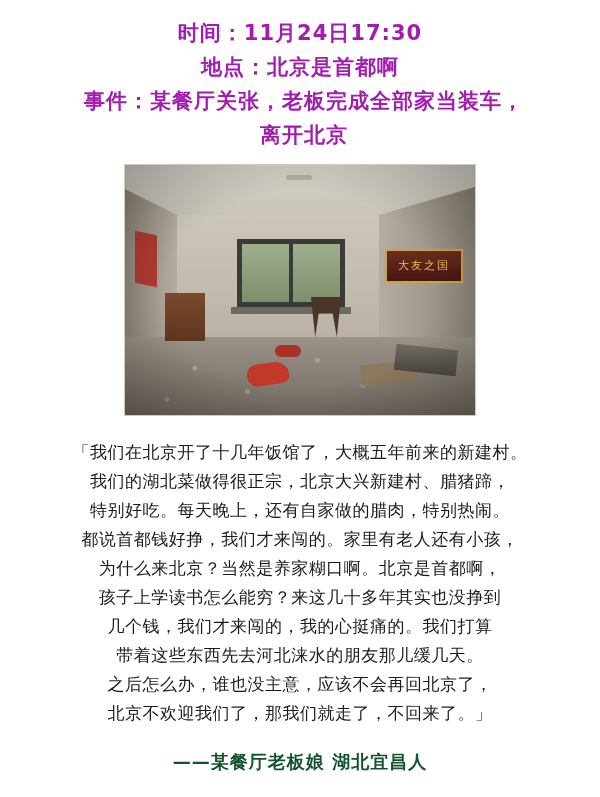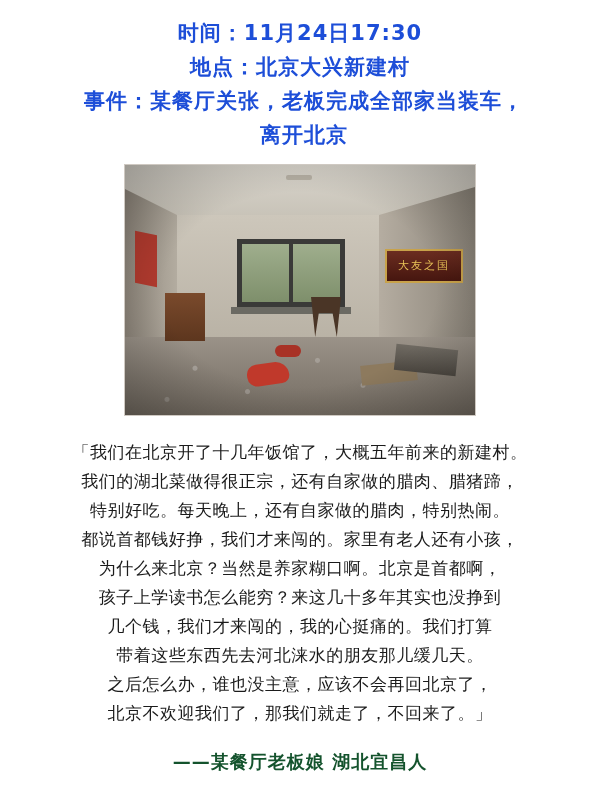--- a/index.html
+++ b/index.html
@@ -23,21 +23,21 @@
   }
   .header {
     padding-top: 16px;
     text-align: center;
   }
   .header-line {
     font-weight: bold;
     font-size: 21px;
     line-height: 34px;
     letter-spacing: 1px;
-    color: #1d4ed8;
+    color: #a21caf;
     text-align: center;
   }
   .header-line.event {
     padding-left: 18px;
     padding-right: 10px;
     text-align: center;
   }
   .photo-wrap {
     margin: 12px auto 0 auto;
     width: 352px;
@@ -221,21 +221,21 @@
     color: #14532d;
   }
 </style>
 </head>
 <body>
 
 <div class="page">
 
   <div class="header">
     <div class="header-line">时间：11月24日17:30</div>
-    <div class="header-line">地点：北京大兴新建村</div>
+    <div class="header-line">地点：北京是首都啊</div>
     <div class="header-line event">事件：某餐厅关张，老板完成全部家当装车，</div>
     <div class="header-line event">离开北京</div>
   </div>
 
   <div class="photo-wrap">
     <div class="photo">
       <div class="ph-ceiling"></div>
       <div class="ph-wall-back"></div>
       <div class="ph-wall-left"></div>
       <div class="ph-wall-right"></div>
@@ -249,21 +249,21 @@
       <div class="ph-redbag"></div>
       <div class="ph-redcloth"></div>
       <div class="ph-box"></div>
       <div class="ph-mat"></div>
       <div class="ph-vignette"></div>
     </div>
   </div>
 
   <div class="quote">
     <p>「我们在北京开了十几年饭馆了，大概五年前来的新建村。</p>
-    <p>我们的湖北菜做得很正宗，还有自家做的腊肉、腊猪蹄，</p>
+    <p>我们的湖北菜做得很正宗，北京大兴新建村、腊猪蹄，</p>
     <p>特别好吃。每天晚上，还有自家做的腊肉，特别热闹。</p>
     <p>都说首都钱好挣，我们才来闯的。家里有老人还有小孩，</p>
     <p>为什么来北京？当然是养家糊口啊。北京是首都啊，</p>
     <p>孩子上学读书怎么能穷？来这几十多年其实也没挣到</p>
     <p>几个钱，我们才来闯的，我的心挺痛的。我们打算</p>
     <p>带着这些东西先去河北涞水的朋友那儿缓几天。</p>
     <p>之后怎么办，谁也没主意，应该不会再回北京了，</p>
     <p>北京不欢迎我们了，那我们就走了，不回来了。」</p>
   </div>
 

